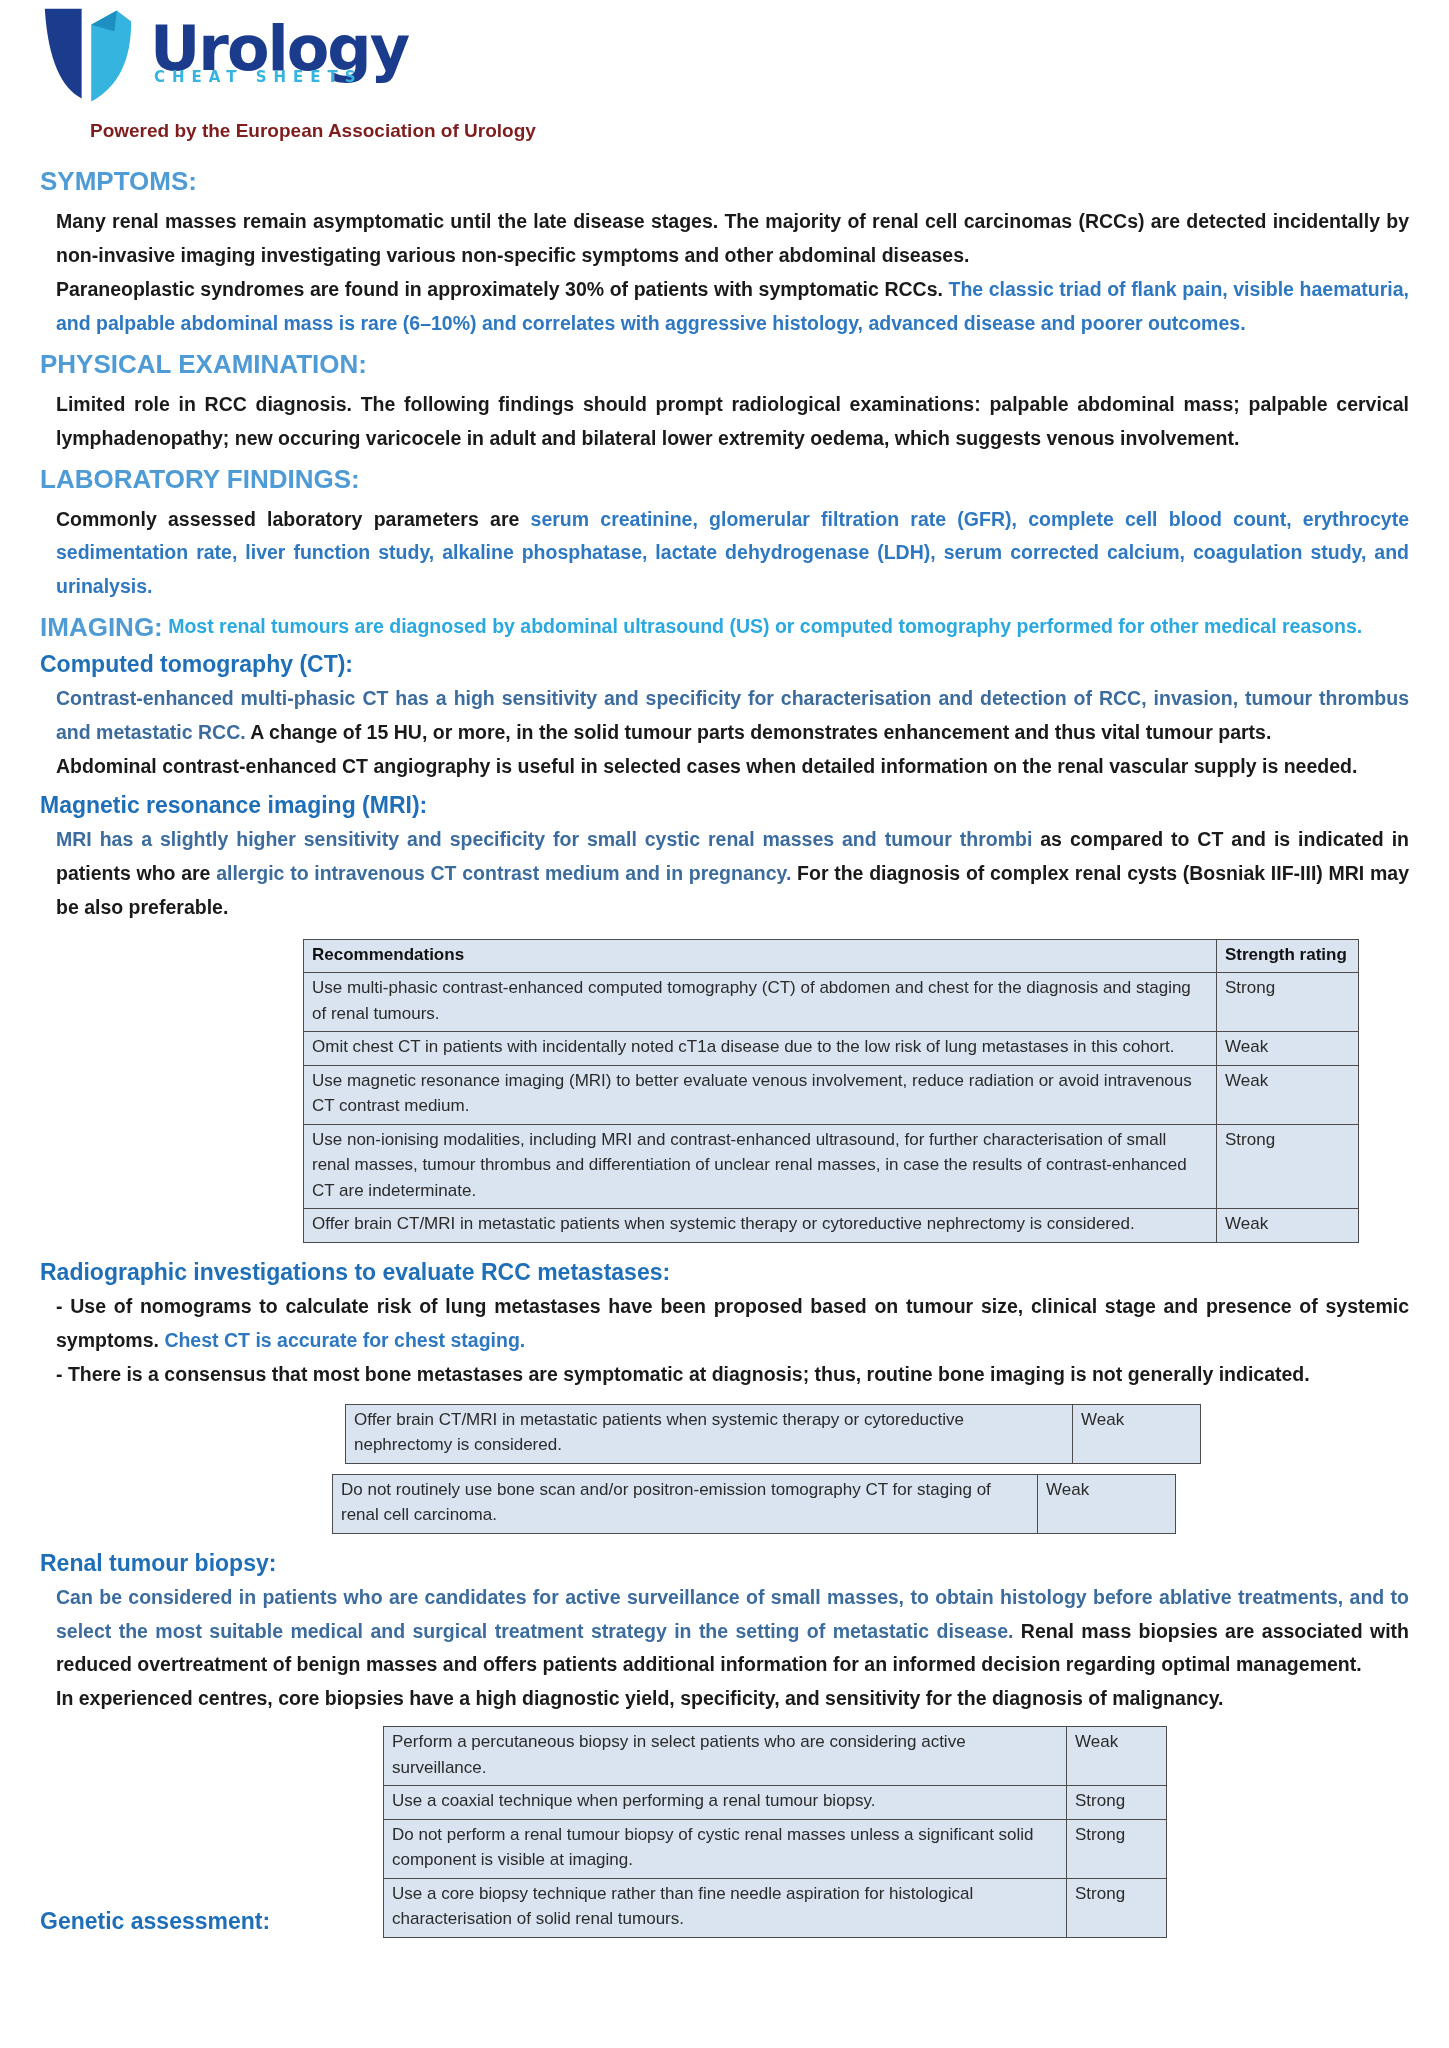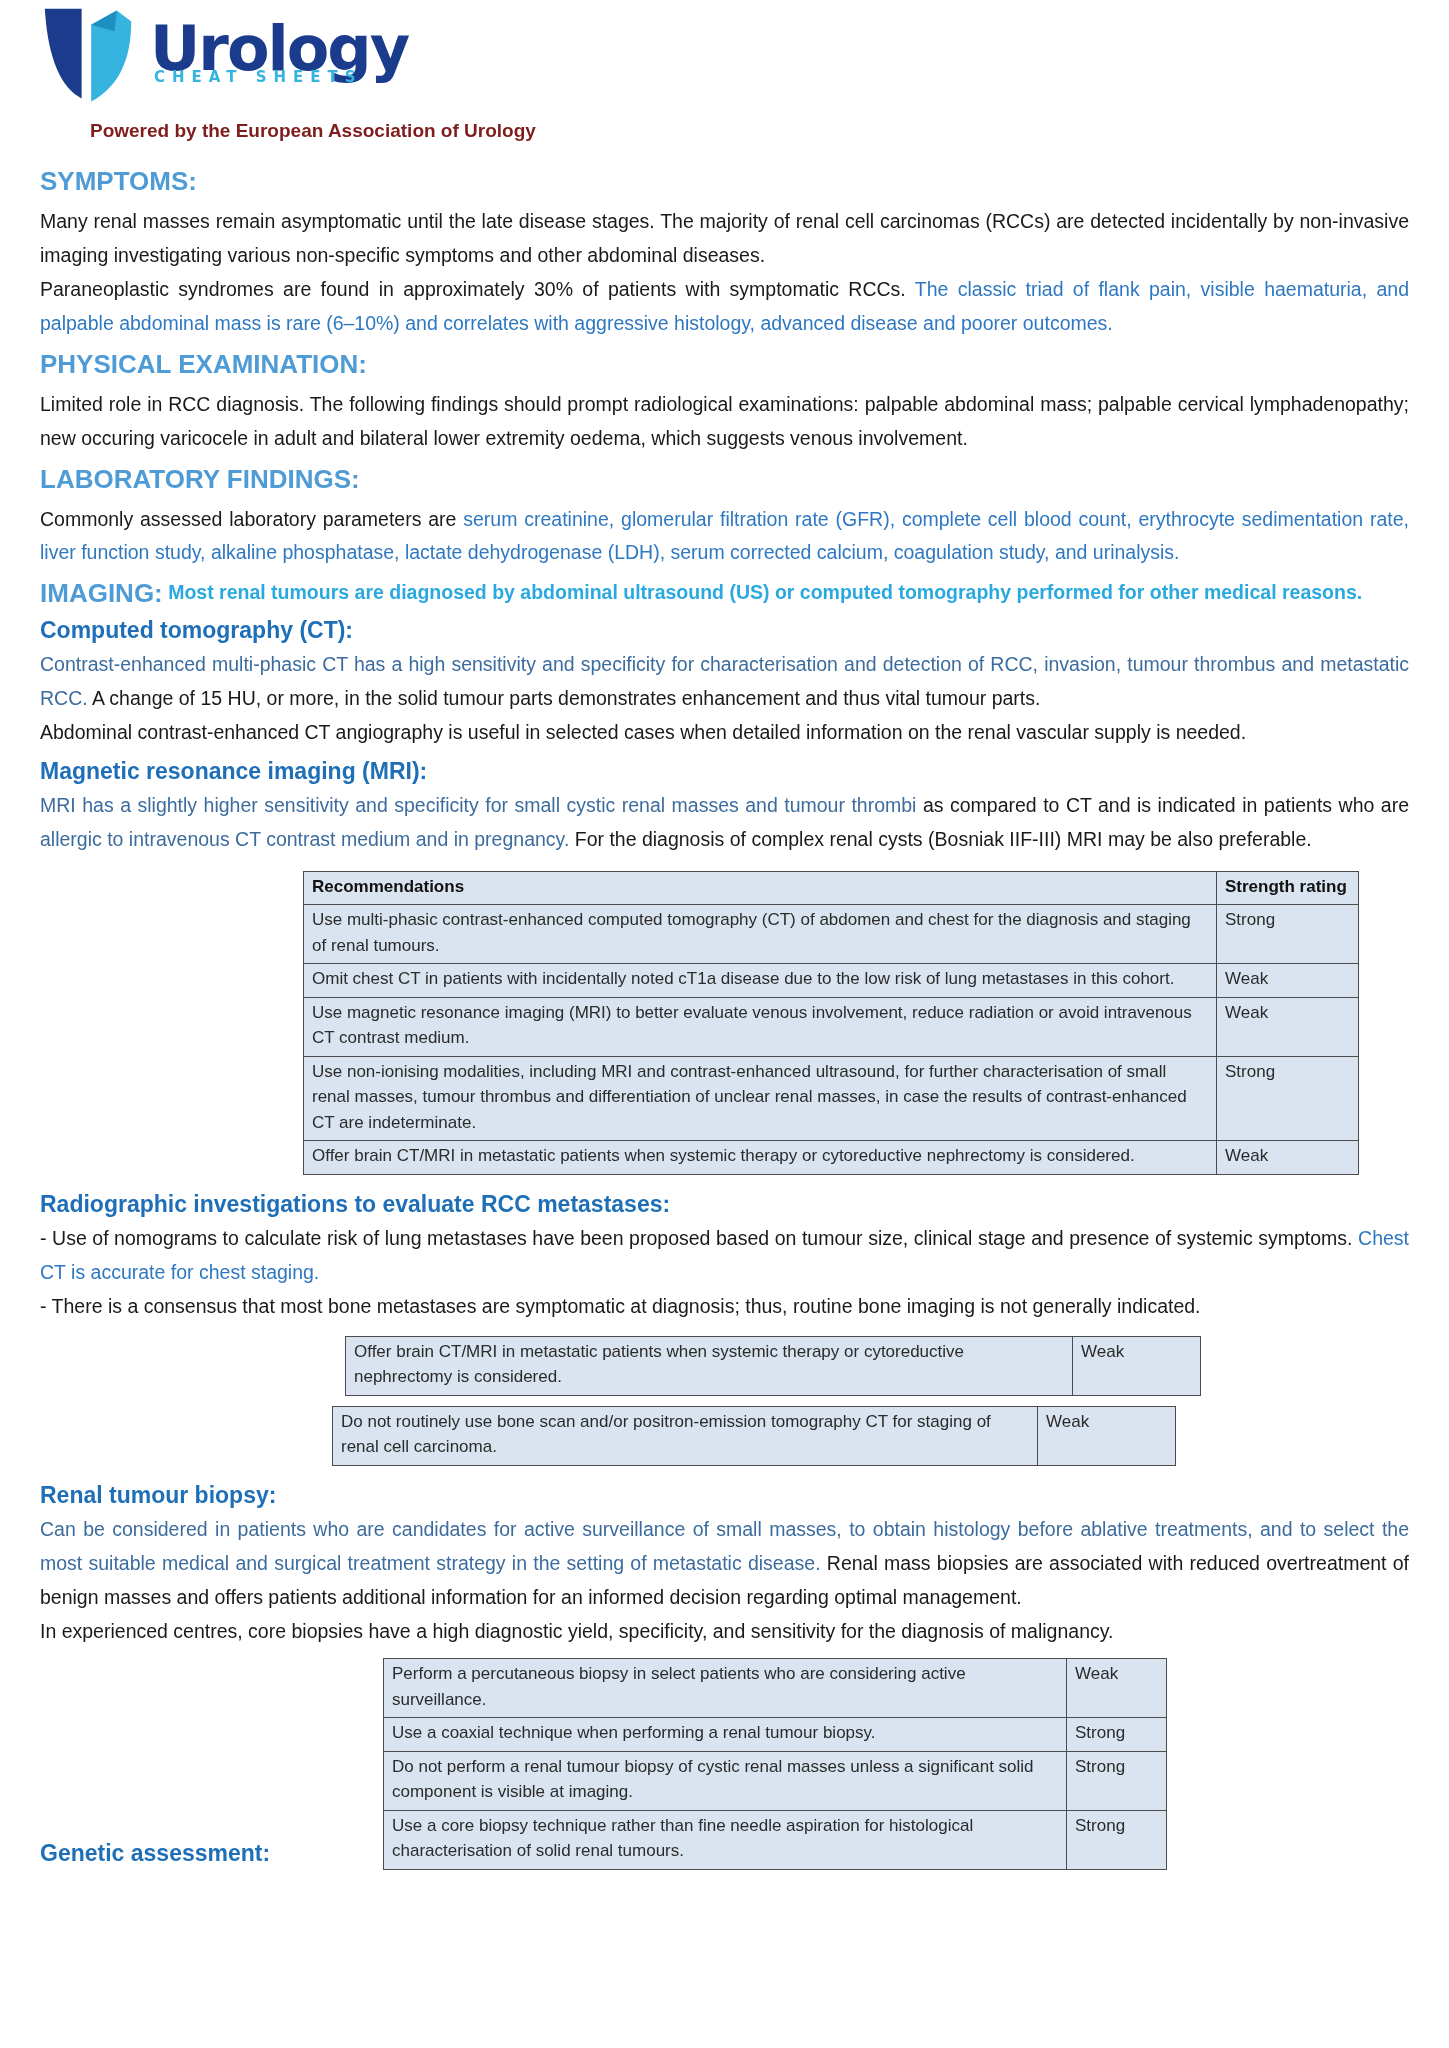--- a/index.html
+++ b/index.html
@@ -37,21 +37,21 @@
   .titles { margin-left: auto; width: 790px; padding-top: 22px; }
   .doc-title { font-size: 37px; font-weight: bold; white-space: nowrap; }
   .t-gray { color: #8c8c8c; }
   .t-black { color: #0d0d0d; }
   .rule { height: 3px; background: #7bafd4; margin: 8px 0 8px; }
   .doc-subtitle { font-size: 29px; font-weight: bold; color: #3f83c6; text-align: right; }
 
   
   .sec-h1 { font-size: 26px; font-weight: bold; color: #4f9bd5; margin: 8px 0 8px; }
   .sec-h2 { font-size: 23px; font-weight: bold; color: #1e6fb7; margin: 8px 0 4px; }
-  p.body { font-size: 19.5px; font-weight: normal; line-height: 1.74; text-align: justify; color: #1a1a1a; }
+  p.body { font-size: 19.5px; font-weight: bold; line-height: 1.74; text-align: justify; color: #1a1a1a; margin-left: 16px; }
   .blue  { color: #2e78c2; }
   .slate { color: #3c6c9e; }
   .cyan  { color: #29a9e0; }
   .h1-inline { font-size: 19.5px; vertical-align: 3px; }
 
   
   table.tbl {
     border-collapse: collapse; background: #d9e4f0;
     font-family: "Liberation Sans", sans-serif;
     font-size: 17px; font-weight: normal; color: #2b2b2b;

